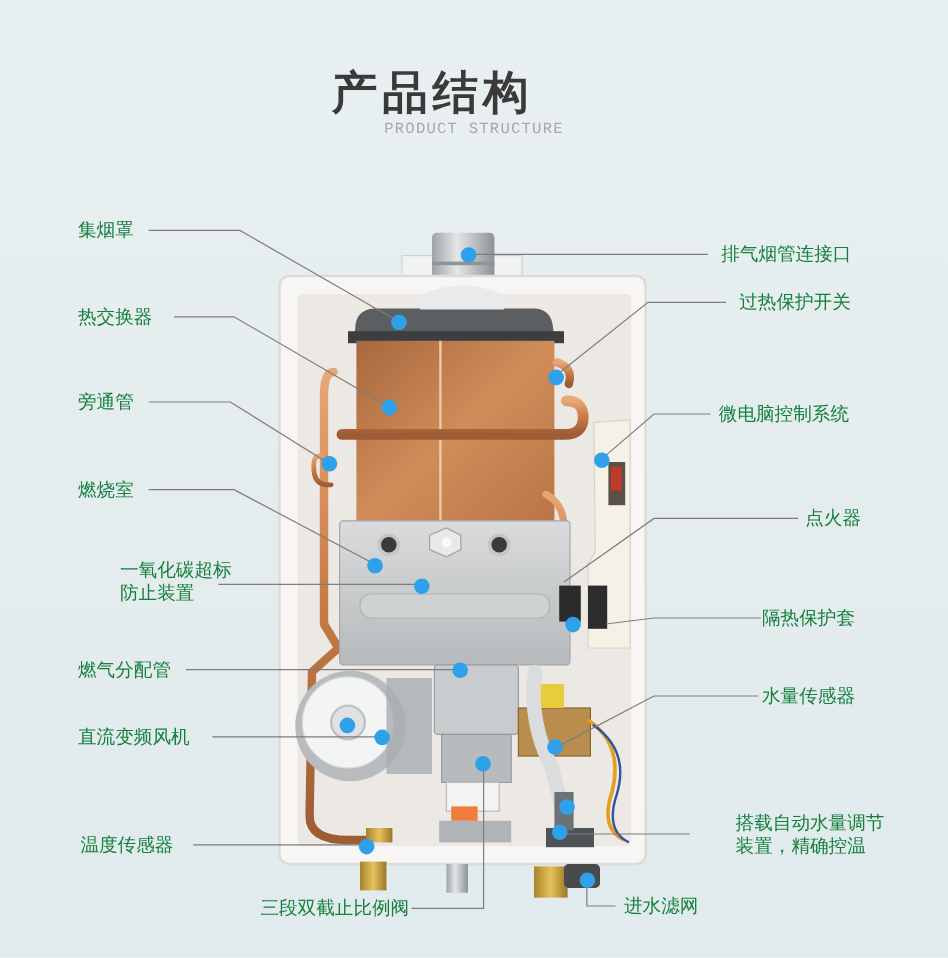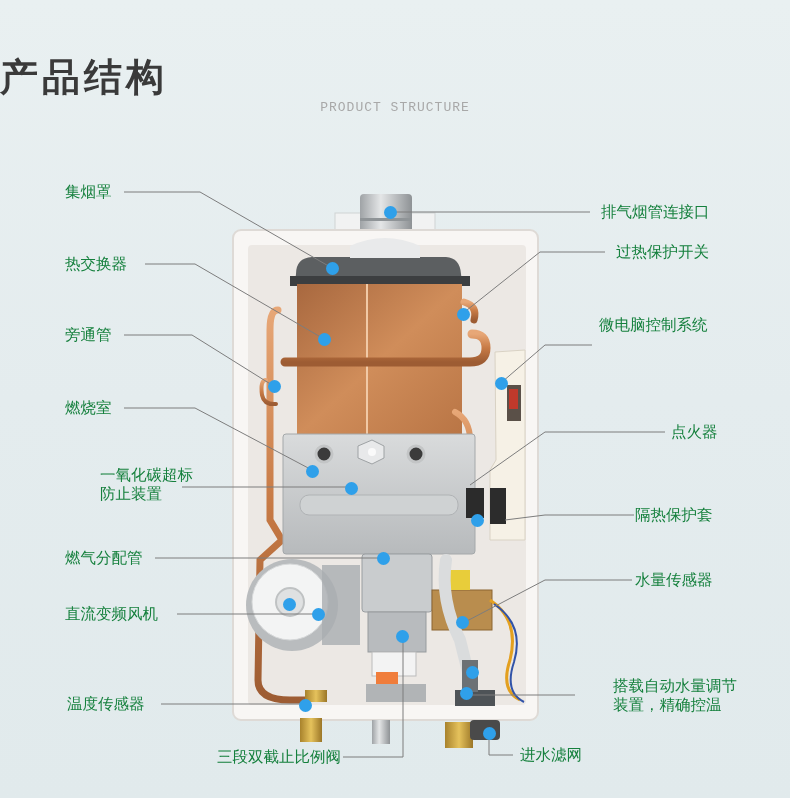--- a/index.html
+++ b/index.html
@@ -2,21 +2,21 @@
 <html><head>
 <meta charset="utf-8">
 <style>
   html, body { margin: 0; padding: 0; }
   body {
     width: 790px; height: 798px; overflow: hidden; position: relative;
     background: linear-gradient(180deg, #e9f0f1 0%, #e4ecee 50%, #e1eaec 100%);
     font-family: "DejaVu Sans", "Liberation Sans", sans-serif;
   }
   .title {
-    position: absolute; left: 0; width: 721px; top: 52px; text-align: left;
+    position: absolute; left: 0; width: 721px; top: 52px; text-align: center;
     font-size: 38px; font-weight: bold; color: #3a3a3a; letter-spacing: 4px;
   }
   .subtitle {
     position: absolute; left: 0; width: 790px; top: 100px; text-align: center;
     font-family: Liberation Mono, monospace;
     font-size: 13px; color: #a8a8a8; letter-spacing: 1px;
   }
   .label {
     position: absolute; font-size: 15.5px; color: #15803d; line-height: 19px; white-space: nowrap;
   }
@@ -180,21 +180,21 @@
 <div class="label" style="left:68px;top:466px">
   <span class="l2">一氧化碳超标</span>
   <span class="l2">防止装置</span>
 </div>
 <div class="label" style="left:65px;top:549px">燃气分配管</div>
 <div class="label" style="left:65px;top:605px">直流变频风机</div>
 <div class="label" style="left:67px;top:695px">温度传感器</div>
 
 <div class="label" style="left:601px;top:203px">排气烟管连接口</div>
 <div class="label" style="left:616px;top:243px">过热保护开关</div>
-<div class="label" style="left:599px;top:316px">微电脑控制系统</div>
+<div class="label" style="left:599px;top:336px">微电脑控制系统</div>
 <div class="label" style="left:671px;top:423px">点火器</div>
 <div class="label" style="left:635px;top:506px">隔热保护套</div>
 <div class="label" style="left:635px;top:571px">水量传感器</div>
 <div class="label" style="left:581px;top:677px">
   <span class="l2">搭载自动水量调节</span>
   <span class="l2">装置，精确控温</span>
 </div>
 
 <div class="label" style="left:217px;top:748px">三段双截止比例阀</div>
 <div class="label" style="left:520px;top:746px">进水滤网</div>

